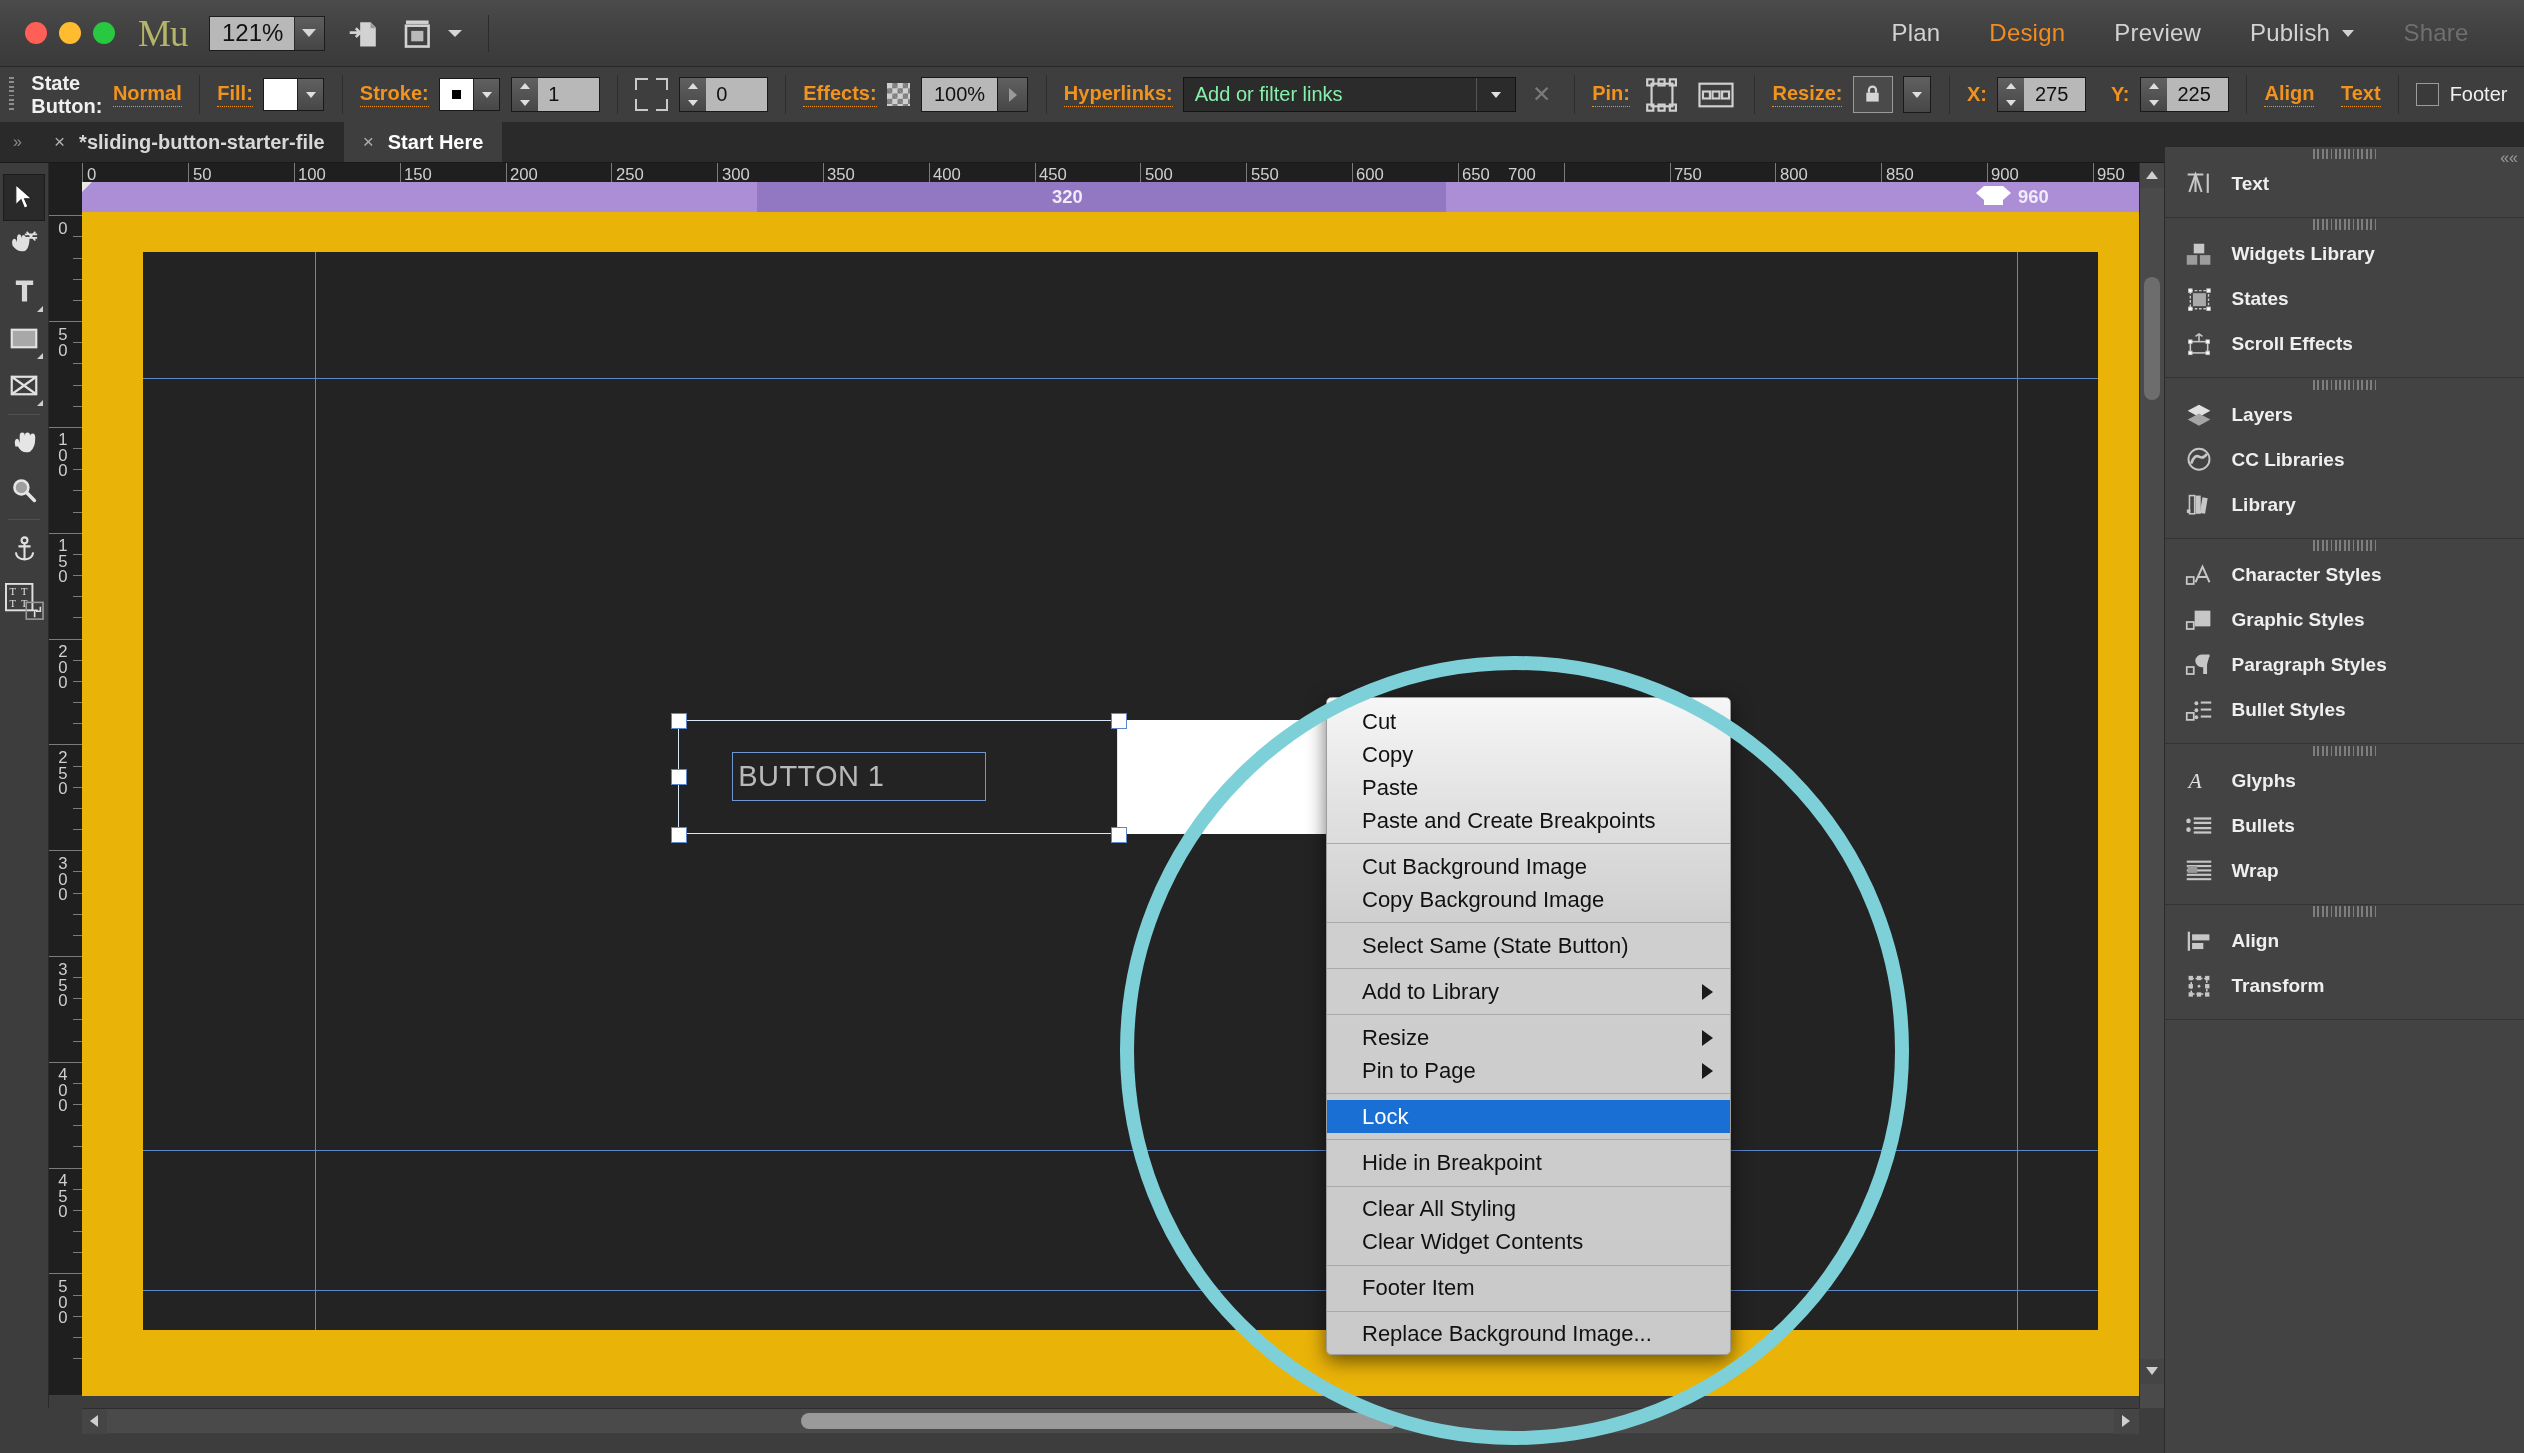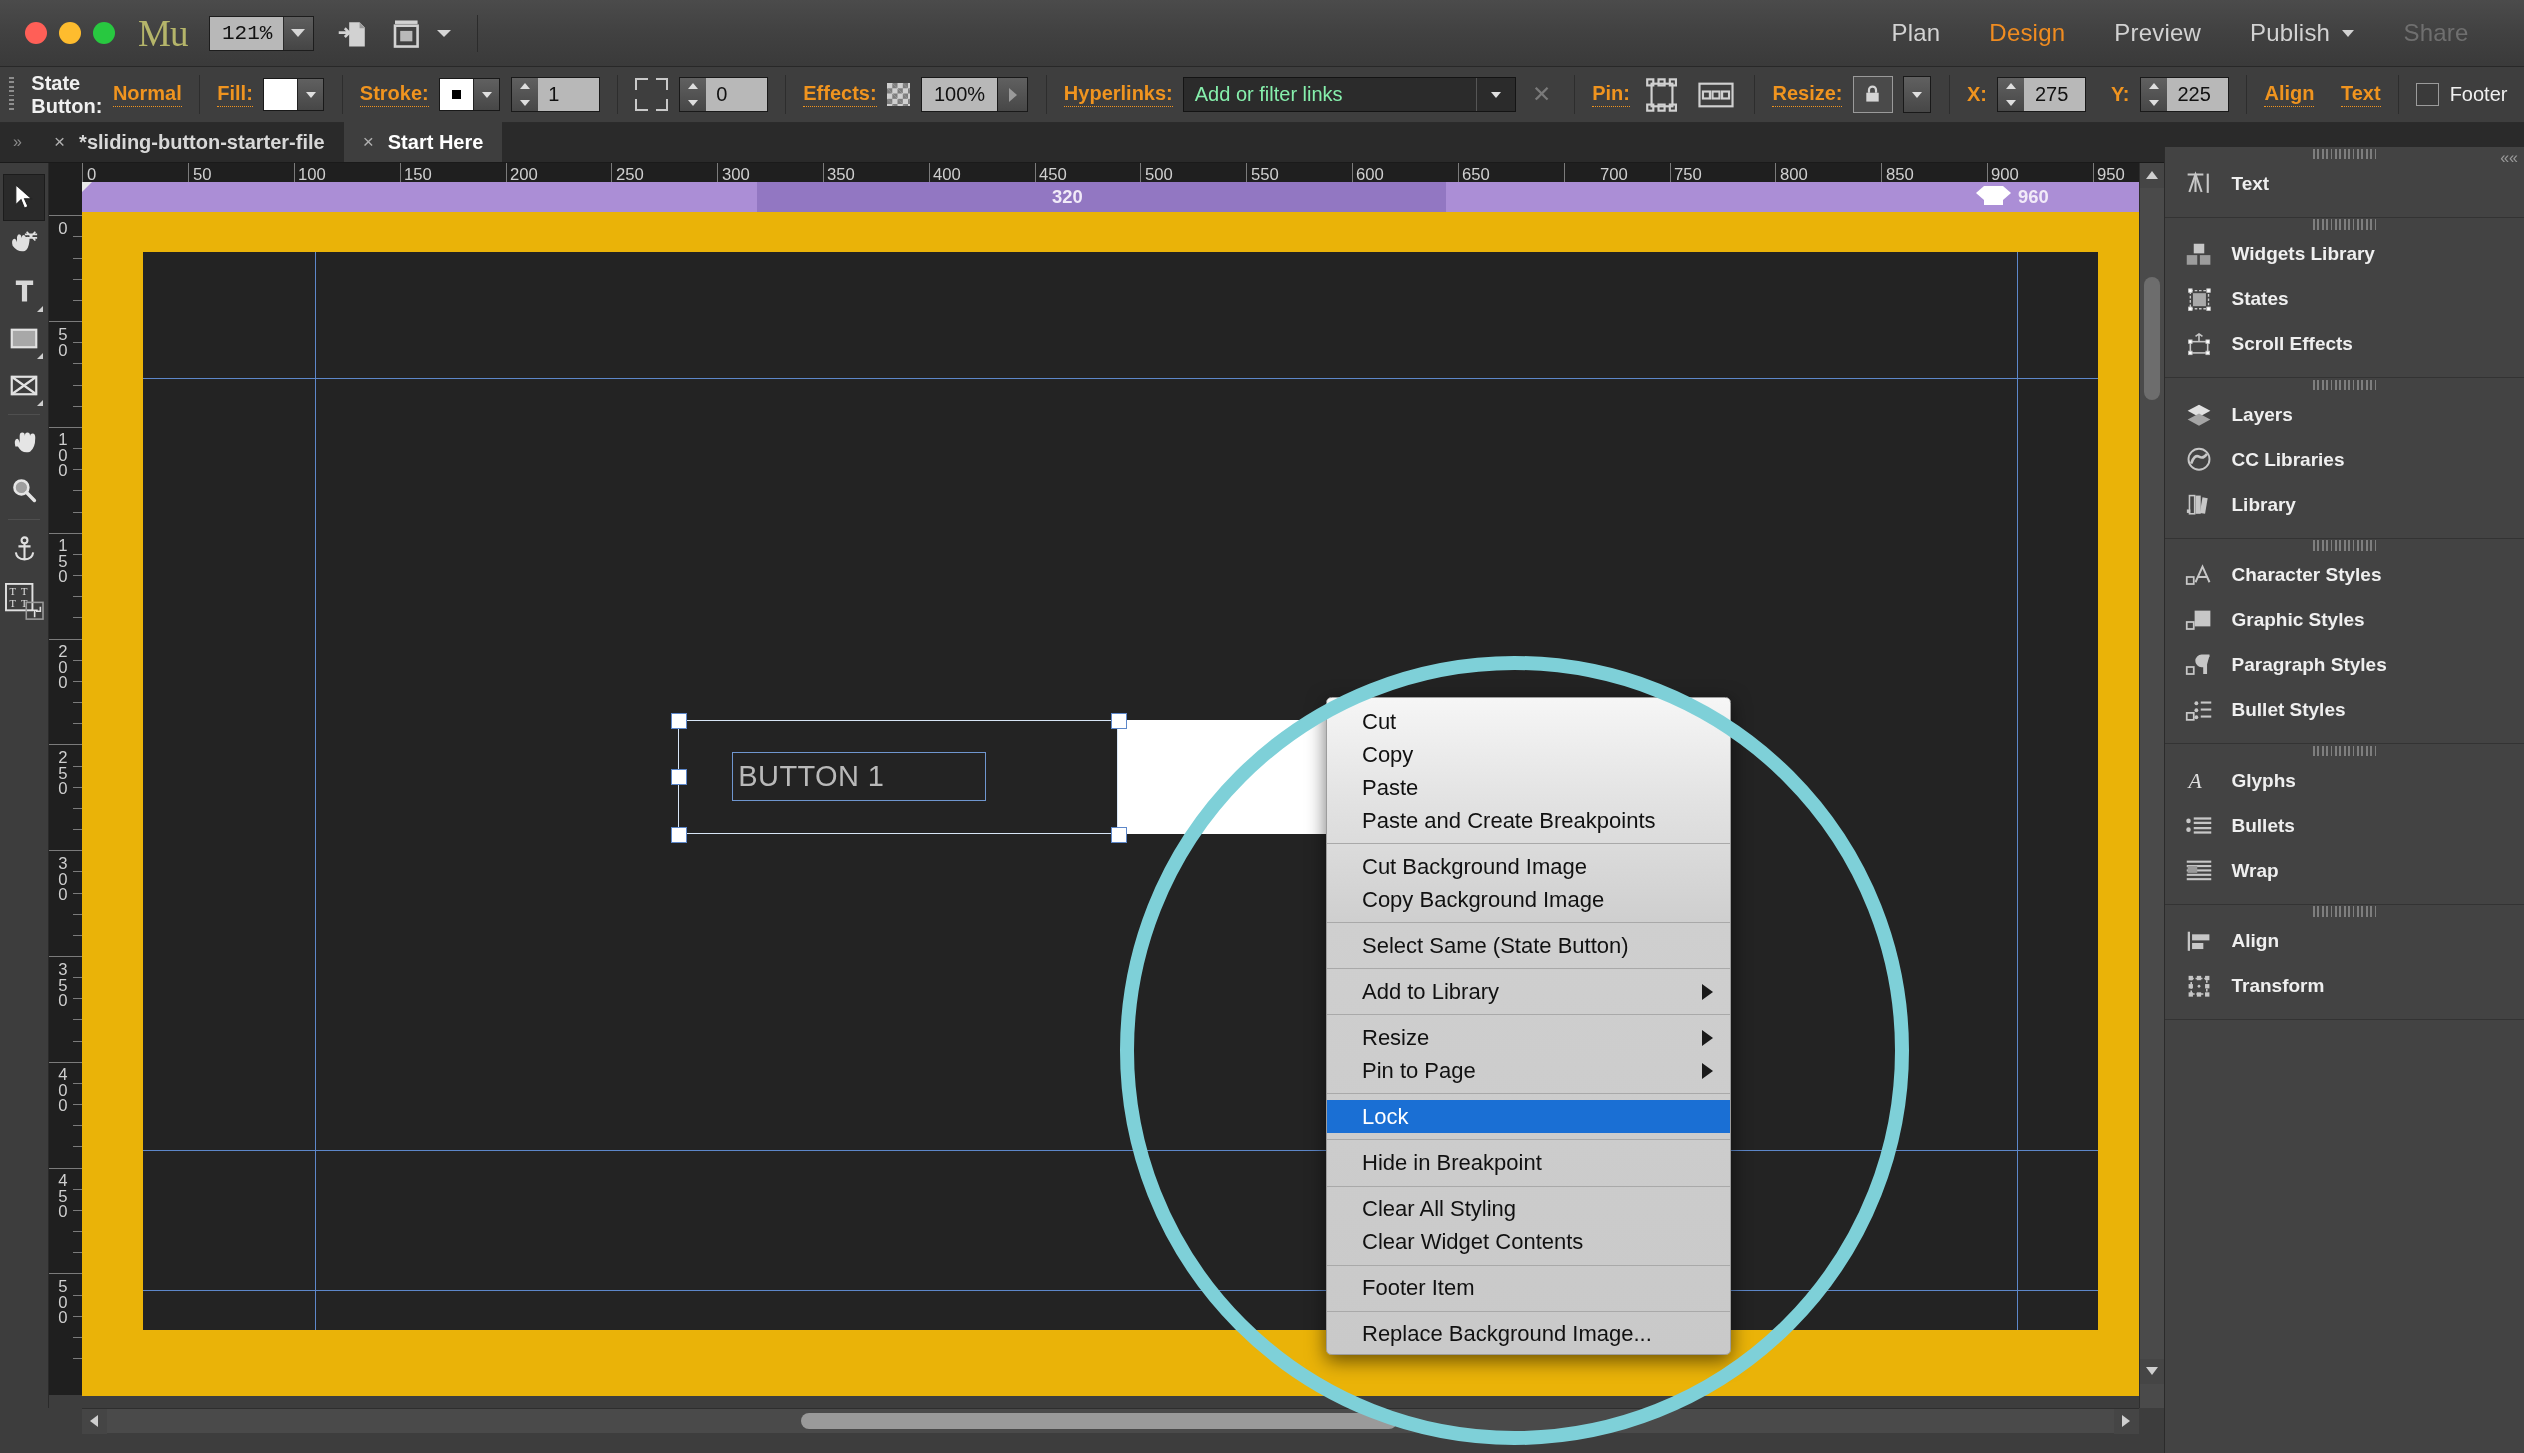--- a/index.html
+++ b/index.html
@@ -26,22 +26,22 @@
   .mu-logo {
     margin-left: 23px; font-size: 37px; color: #b5b56a;
     font-family: "Liberation Serif", serif; font-weight: 400; letter-spacing: -0.9px;
     line-height: 1;
   }
   .zoom-combo {
     margin-left: 21px; display: flex; height: 35px; align-items: stretch;
     border: 0.9px solid #1d1d1d;
   }
   .zoom-val {
-    background: #b8b8b8; color: #121212; font-size: 21px;
-    display: flex; align-items: center; padding: 0 10.5px 0 12.3px; min-width: 68px; font-family: Liberation Mono, monospace;
+    background: #b8b8b8; color: #121212; font-size: 24px;
+    display: flex; align-items: center; padding: 0 10.5px 0 12.3px; min-width: 68px;
   }
   .zoom-arrow {
     background: linear-gradient(to bottom,#5e5e5e,#454545); width: 30px;
     display: flex; align-items: center; justify-content: center;
     border-left: 0.9px solid #2a2a2a;
   }
   .caret-d {
     width: 0; height: 0; border-left: 7px solid transparent;
     border-right: 7px solid transparent; border-top: 8px solid #d6d6d6;
   }
@@ -614,21 +614,21 @@
       <div class="tick" style="left: 1324px; height: 8.8px;"></div>
       <div class="tick" style="left: 1345px; height: 8.8px;"></div>
       <div class="tick" style="left: 1367px; height: 8.8px;"></div>
       <div class="tick" style="left: 1388px; height: 8.8px;"></div>
       <div class="lbl" style="left: 1413px;">650</div>
       <div class="tick" style="left: 1409px; height: 33px;"></div>
       <div class="tick" style="left: 1430px; height: 8.8px;"></div>
       <div class="tick" style="left: 1451px; height: 8.8px;"></div>
       <div class="tick" style="left: 1472px; height: 8.8px;"></div>
       <div class="tick" style="left: 1494px; height: 8.8px;"></div>
-      <div class="lbl" style="left: 1551px;">700</div>
+      <div class="lbl" style="left: 1459px;">700</div>
       <div class="tick" style="left: 1515px; height: 33px;"></div>
       <div class="tick" style="left: 1536px; height: 8.8px;"></div>
       <div class="tick" style="left: 1557px; height: 8.8px;"></div>
       <div class="tick" style="left: 1578px; height: 8.8px;"></div>
       <div class="tick" style="left: 1599px; height: 8.8px;"></div>
       <div class="lbl" style="left: 1625px;">750</div>
       <div class="tick" style="left: 1621px; height: 33px;"></div>
       <div class="tick" style="left: 1642px; height: 8.8px;"></div>
       <div class="tick" style="left: 1663px; height: 8.8px;"></div>
       <div class="tick" style="left: 1684px; height: 8.8px;"></div>

